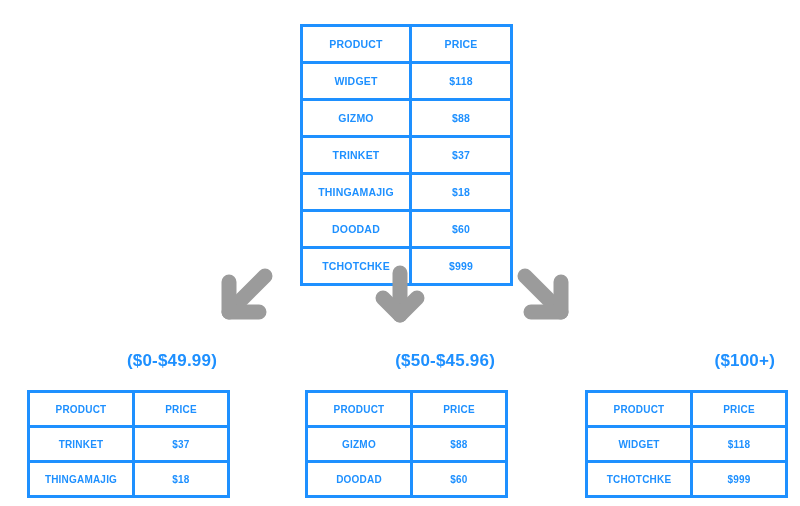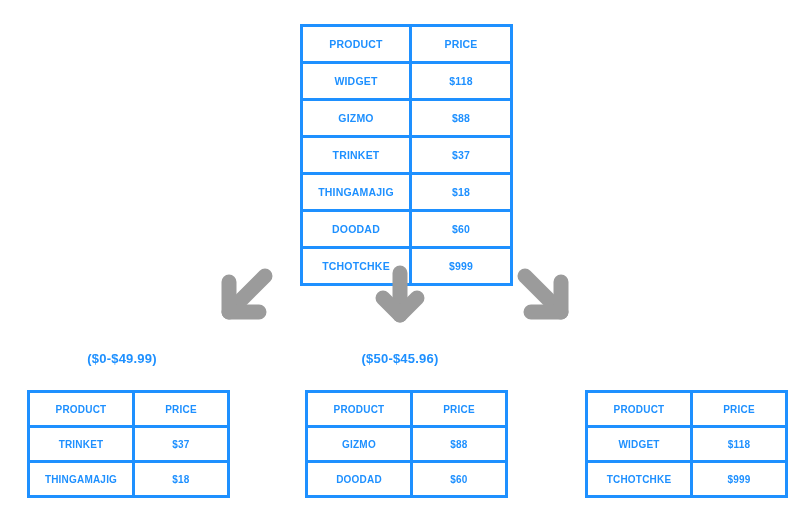--- a/index.html
+++ b/index.html
@@ -60,24 +60,24 @@
   .bucket-table td.col-price   { width: 90px;  }
 
   #bucket-table-0 { left: 27px;  top: 390px; width: 190px; }
   #bucket-table-1 { left: 305px; top: 390px; width: 190px; }
   #bucket-table-2 { left: 585px; top: 390px; width: 190px; }
 
   
   .bucket-label {
     position: absolute;
     width: 190px;
-    text-align: center;
+    text-align: right;
     color: #1E90FF;
     font-weight: bold;
-    font-size: 13px;
+    font-size: 17px;
     letter-spacing: 0.2px;
   }
   #bucket-label-0 { left: 27px;  top: 351px; }
   #bucket-label-1 { left: 305px; top: 351px; }
   #bucket-label-2 { left: 585px; top: 351px; }
 
   
   .arrow {
     position: absolute;
   }
@@ -173,20 +173,21 @@
         <td class="col-product">GIZMO</td>
         <td class="col-price">$88</td>
       </tr>
       <tr>
         <td class="col-product">DOODAD</td>
         <td class="col-price">$60</td>
       </tr>
     </tbody>
   </table>
 
+  <div id="bucket-label-2" class="bucket-label">($100+)</div>
   <table id="bucket-table-2" class="data-table bucket-table">
     <tbody>
       <tr>
         <td class="col-product">PRODUCT</td>
         <td class="col-price">PRICE</td>
       </tr>
       <tr>
         <td class="col-product">WIDGET</td>
         <td class="col-price">$118</td>
       </tr>

